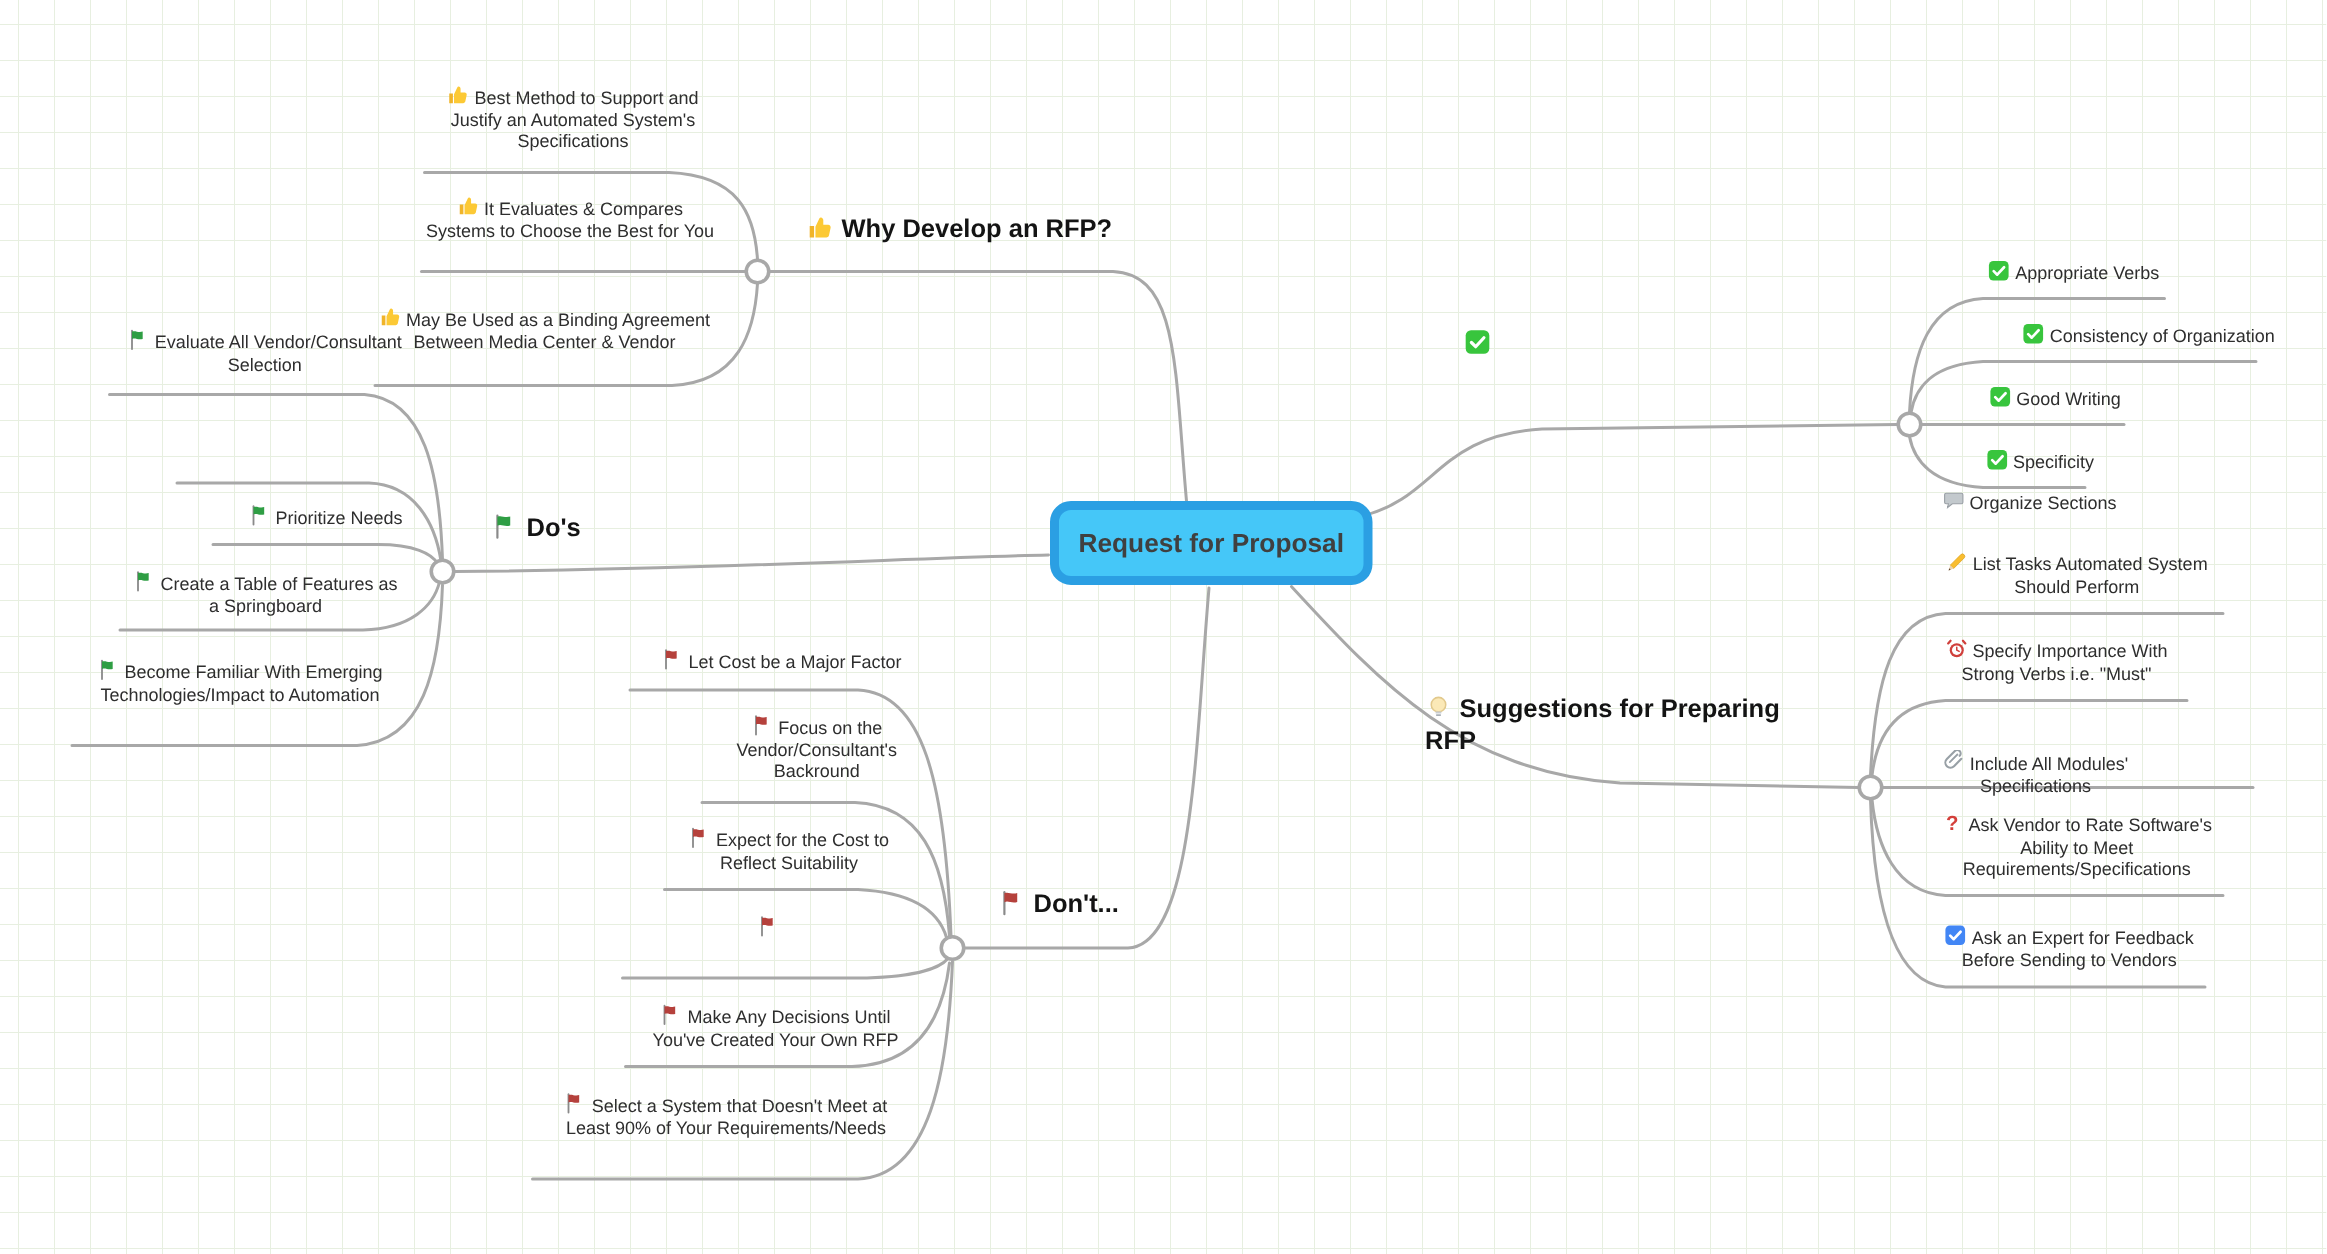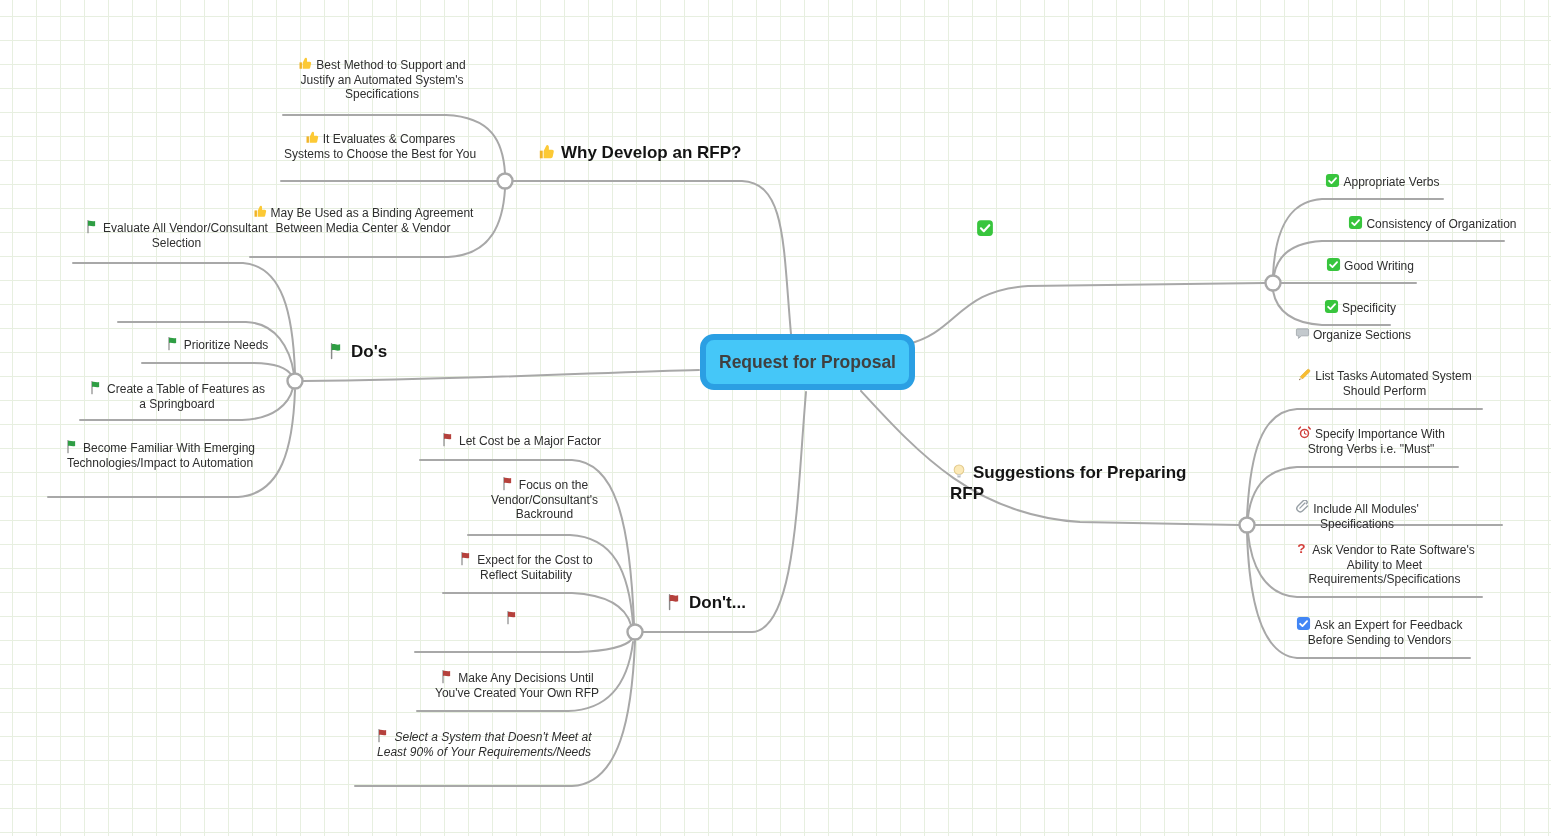--- a/index.html
+++ b/index.html
@@ -212,21 +212,21 @@
   <div class="node" style="left:421px; top:610px; width:185px;">
     <svg class="ic">
         <use href="#i-flag-r"></use>
       </svg>
   </div>
   <div class="node" style="left:426px; top:669px; width:182px;">
     <svg class="ic">
         <use href="#i-flag-r"></use>
       </svg><span>Make Any Decisions Until You've Created Your Own RFP</span>
   </div>
-  <div class="node" style="left:365px; top:728px; width:238px;font-style:italic;">
+  <div class="node" style="left:365px; top:728px; width:238px;">
     <svg class="ic">
         <use href="#i-flag-r"></use>
       </svg><span>Select a System that Doesn't Meet at Least 90% of Your Requirements/Needs</span>
   </div>
 
   <div class="node" style="left:1310px; top:173px; width:145px;">
     <svg class="ic">
         <use href="#i-check-g"></use>
       </svg><span>Appropriate Verbs</span>
   </div>

